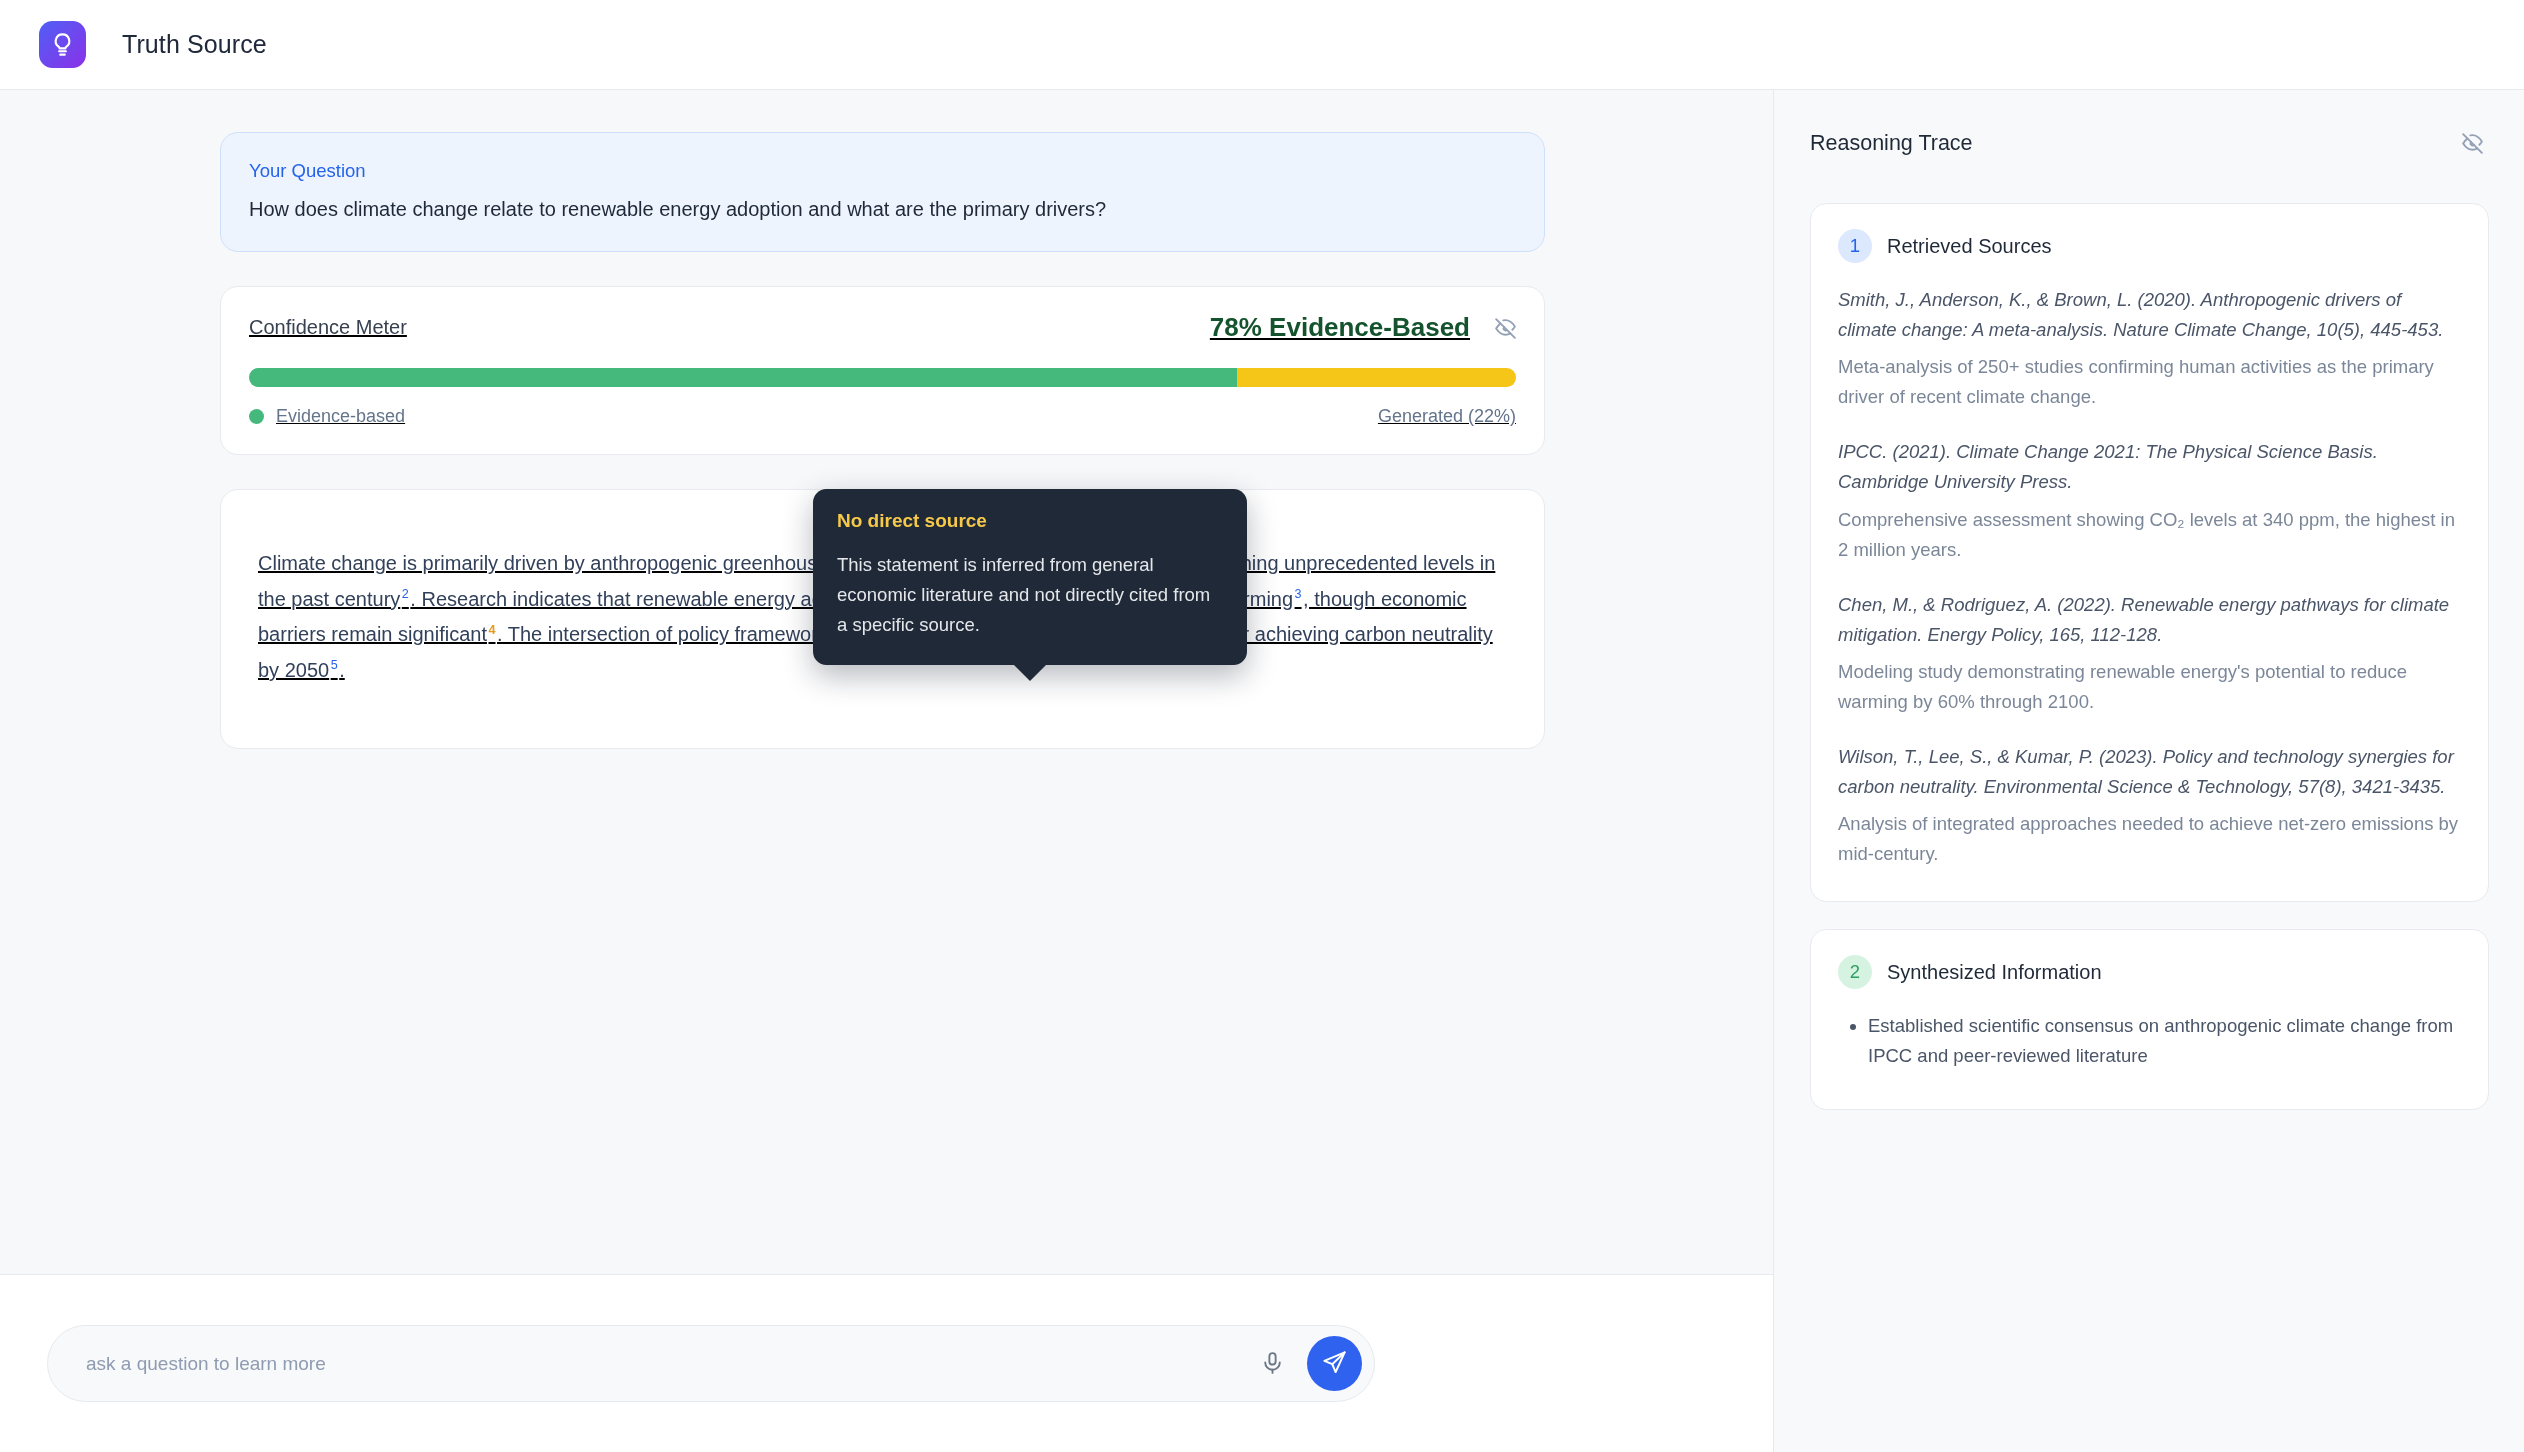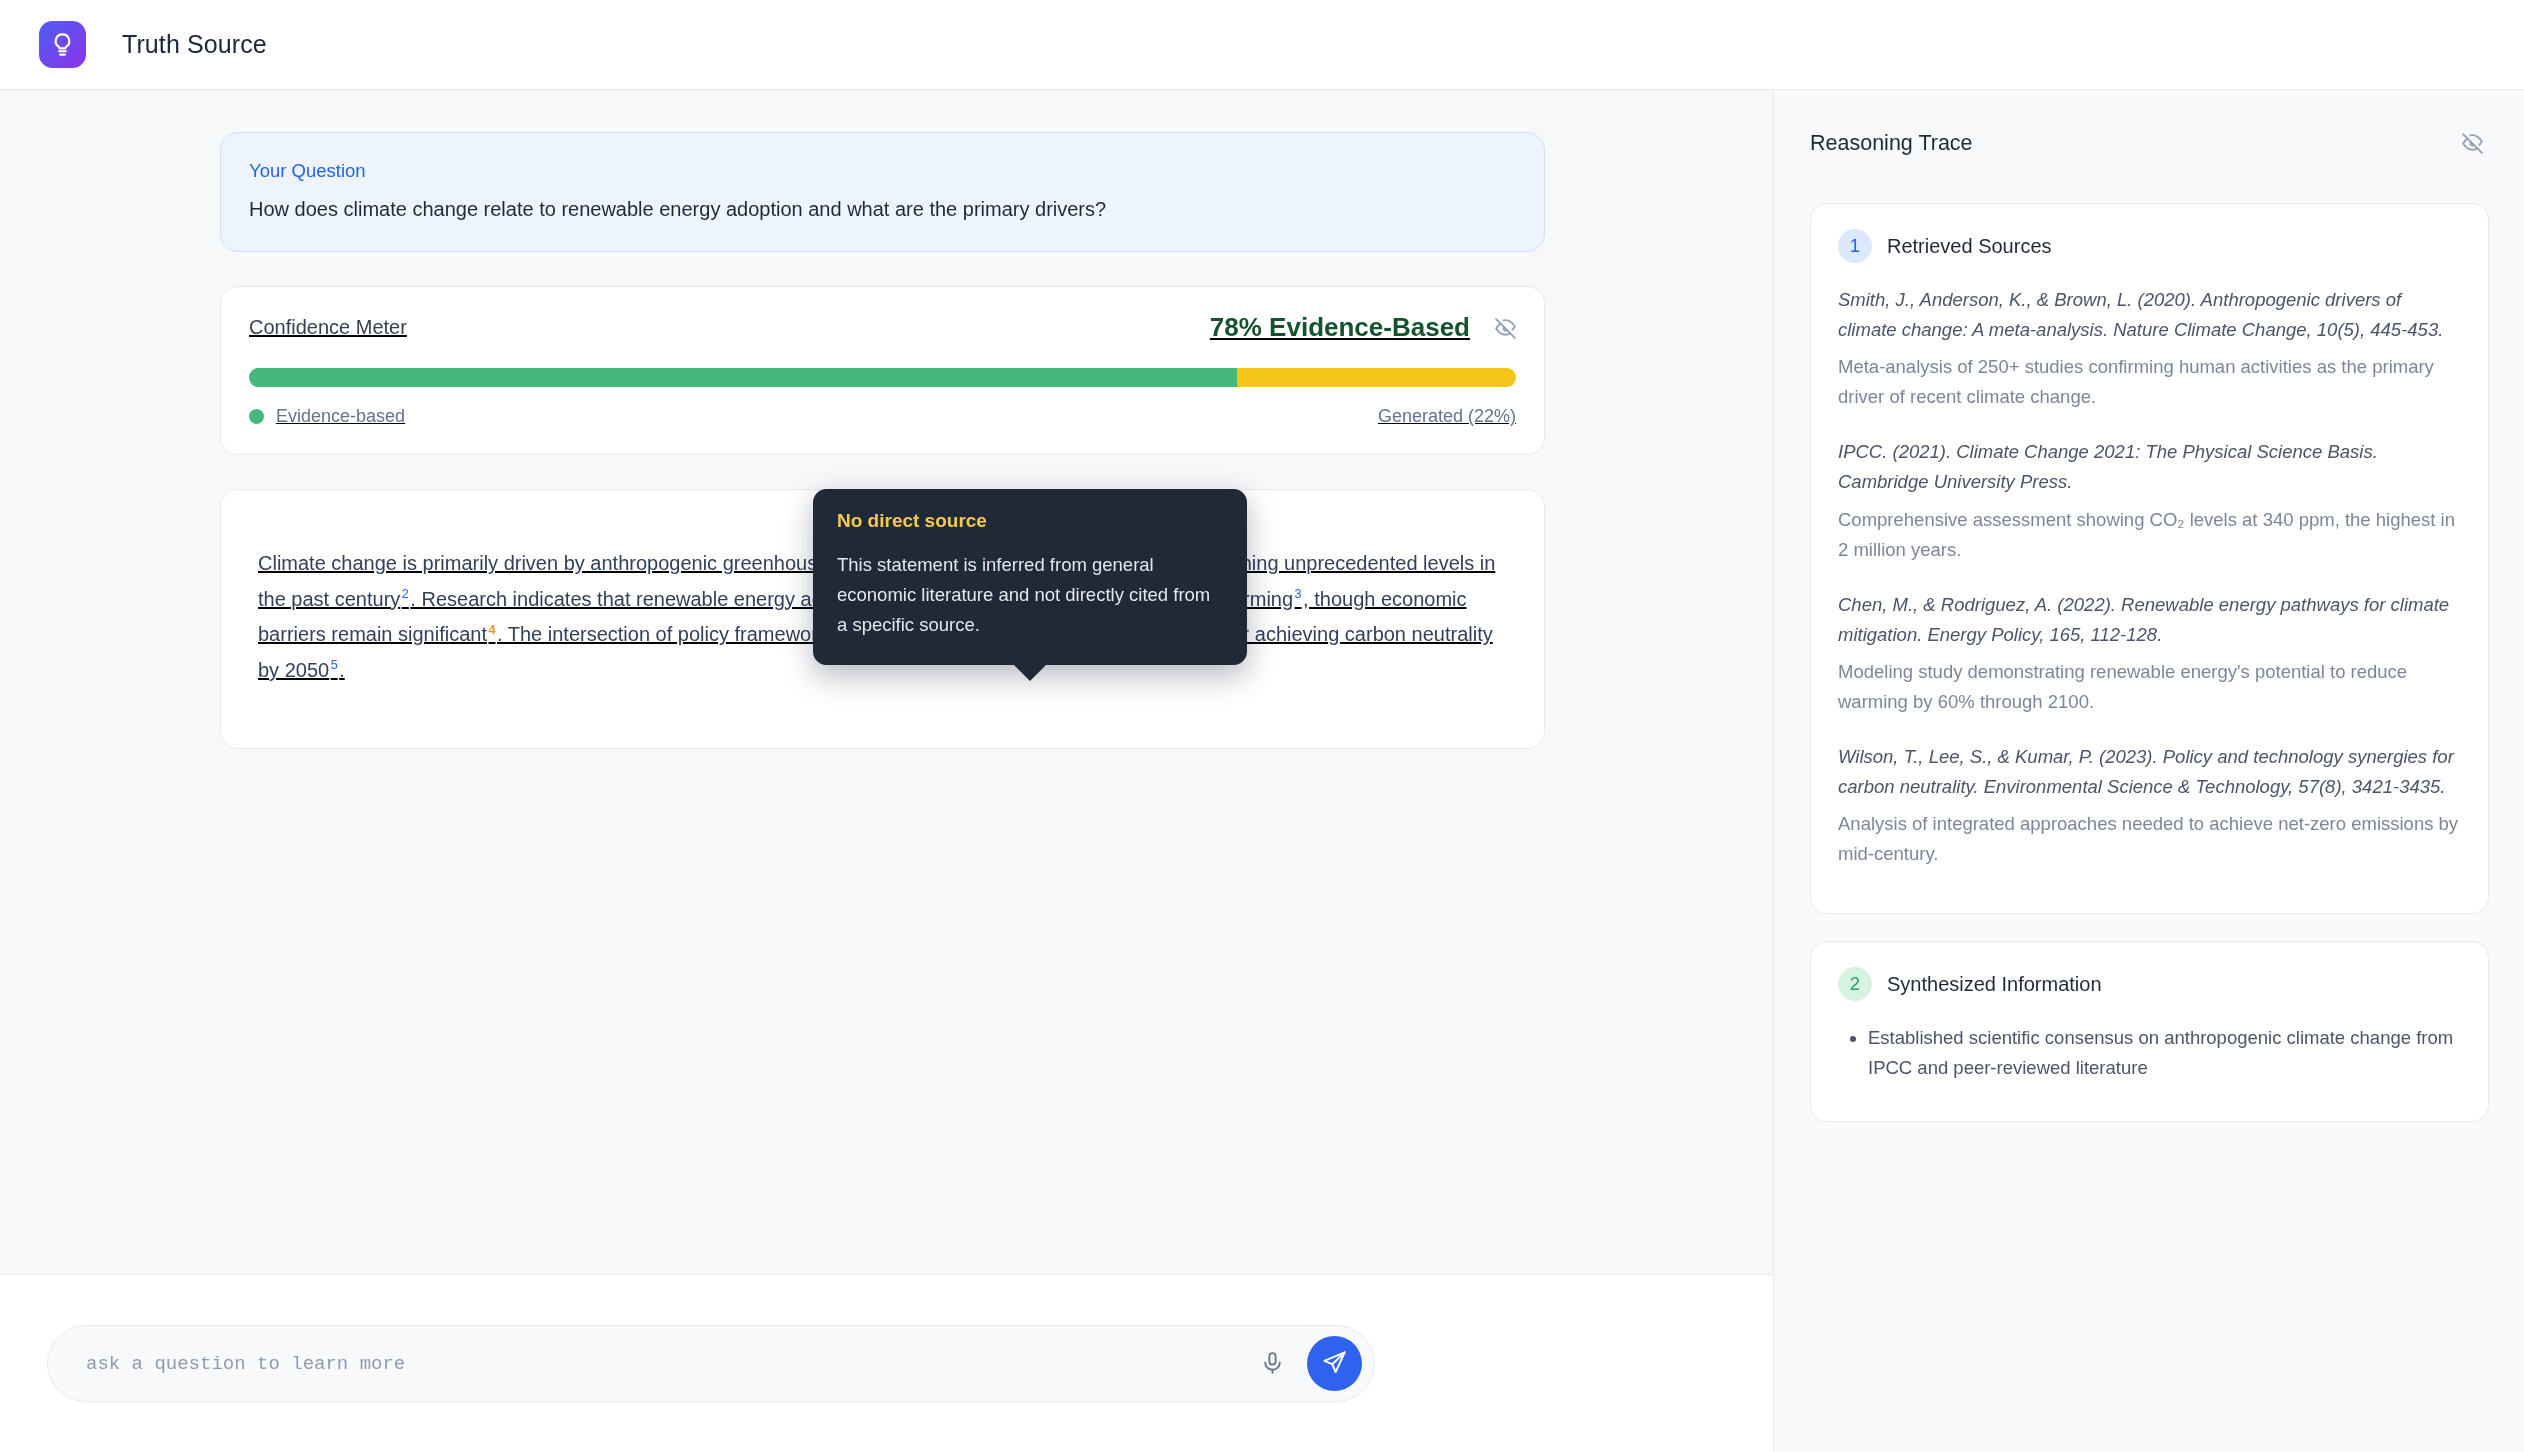--- a/index.html
+++ b/index.html
@@ -205,21 +205,21 @@
     align-items: center;
     padding: 0 12px 0 36px;
   }
   .composer input {
     flex: 1;
     border: none;
     outline: none;
     background: transparent;
     font-size: 19px;
     color: #32405a;
-    font-family: Liberation Mono, monospace;
+    font-family: Liberation Sans, sans-serif;
   }
   .composer input::placeholder { color: #8e9bb0; }
   .mic-btn {
     width: 42px; height: 42px;
     display: flex; align-items: center; justify-content: center;
     cursor: pointer; flex: none;
   }
   .mic-btn svg { width: 25px; height: 25px; }
   .send-btn {
     width: 55px; height: 55px;
@@ -264,21 +264,21 @@
     border-radius: 50%;
     display: flex; align-items: center; justify-content: center;
     font-size: 18.5px; font-weight: 400;
     flex: none;
   }
   .step-badge.blue { background: #dbe8fe; color: #2563eb; }
   .step-badge.green { background: #d6f3e2; color: #2f9e66; }
   .step-title { font-size: 20px; color: #1f2937; }
 
   .source-item { margin-bottom: 25px; }
-  .source-item:last-child { margin-bottom: 16px; }
+  .source-item:last-child { margin-bottom: 4px; }
   .source-cite {
     font-style: italic;
     font-size: 18.5px;
     line-height: 1.62;
     color: #4a5costa;
     color: #4a5568;
     margin-bottom: 7.4px;
   }
   .source-desc {
     font-size: 18.5px;

